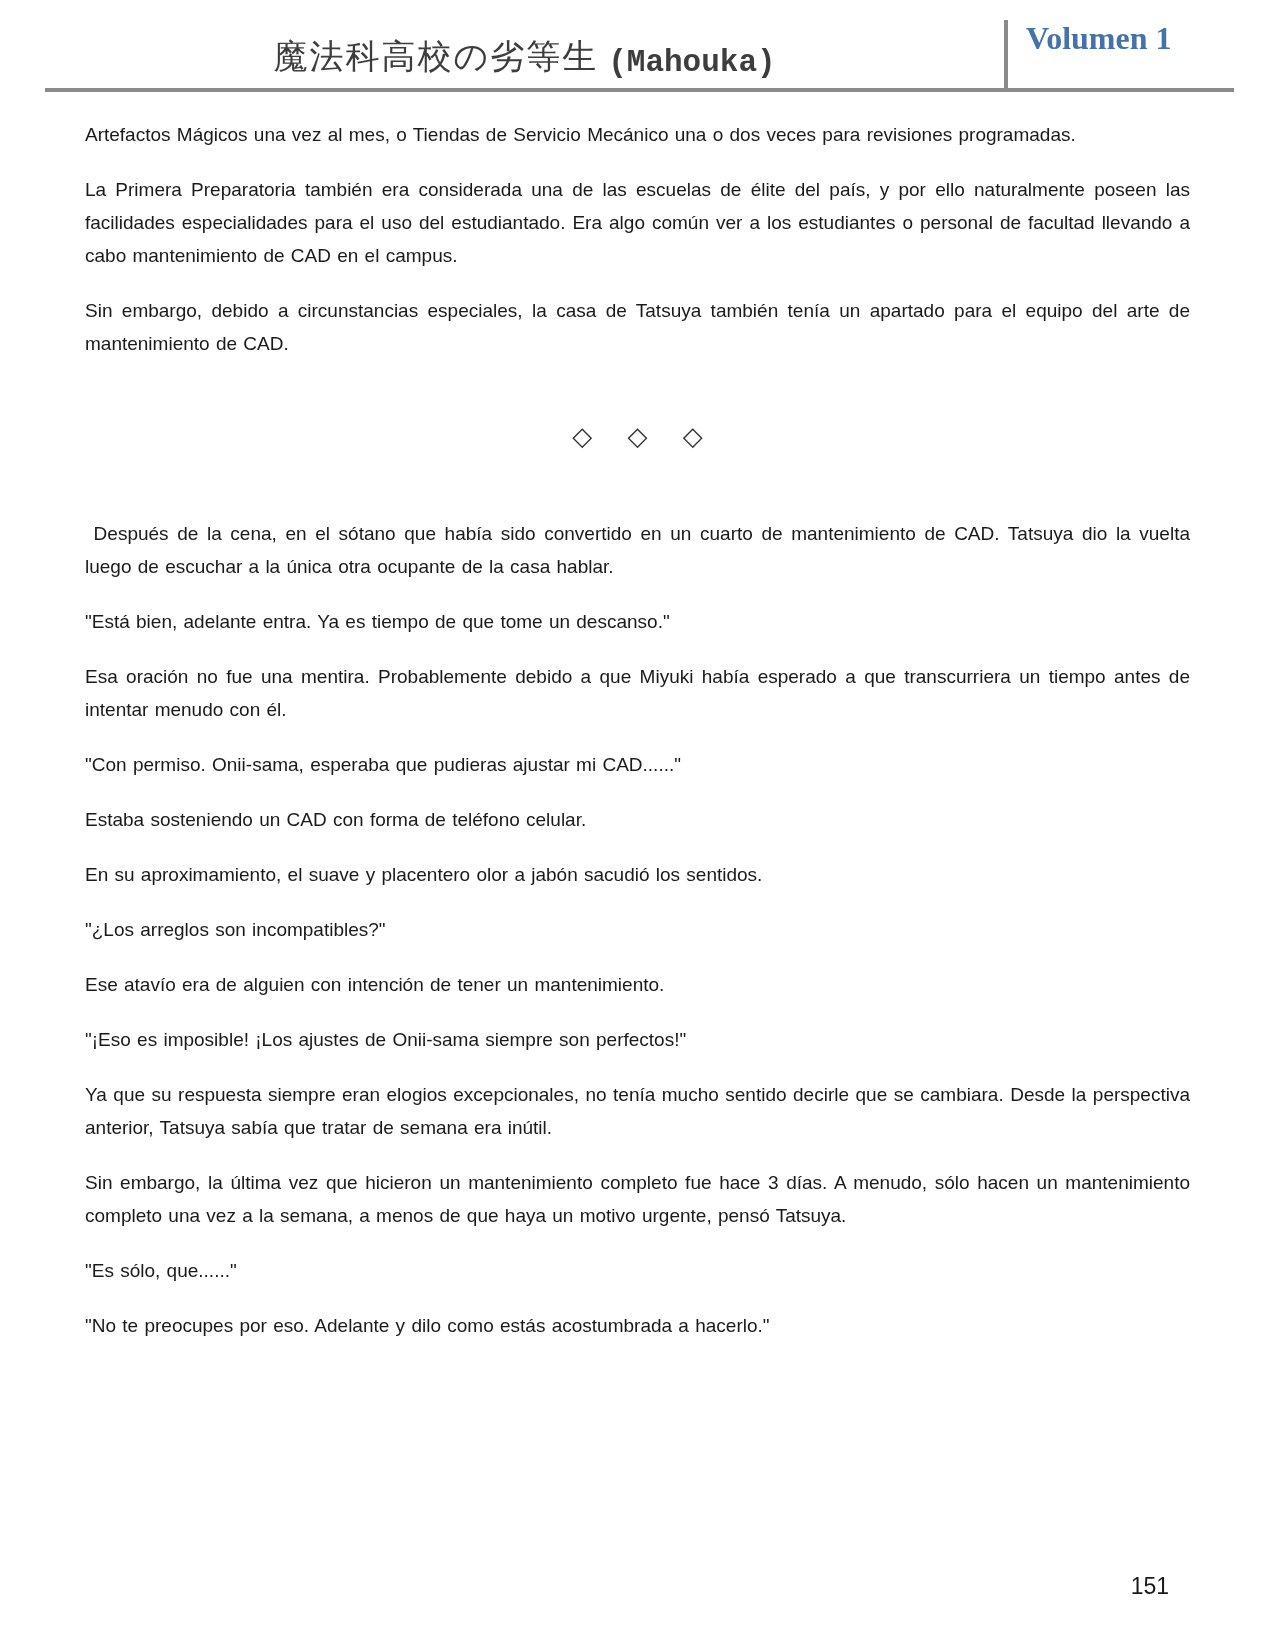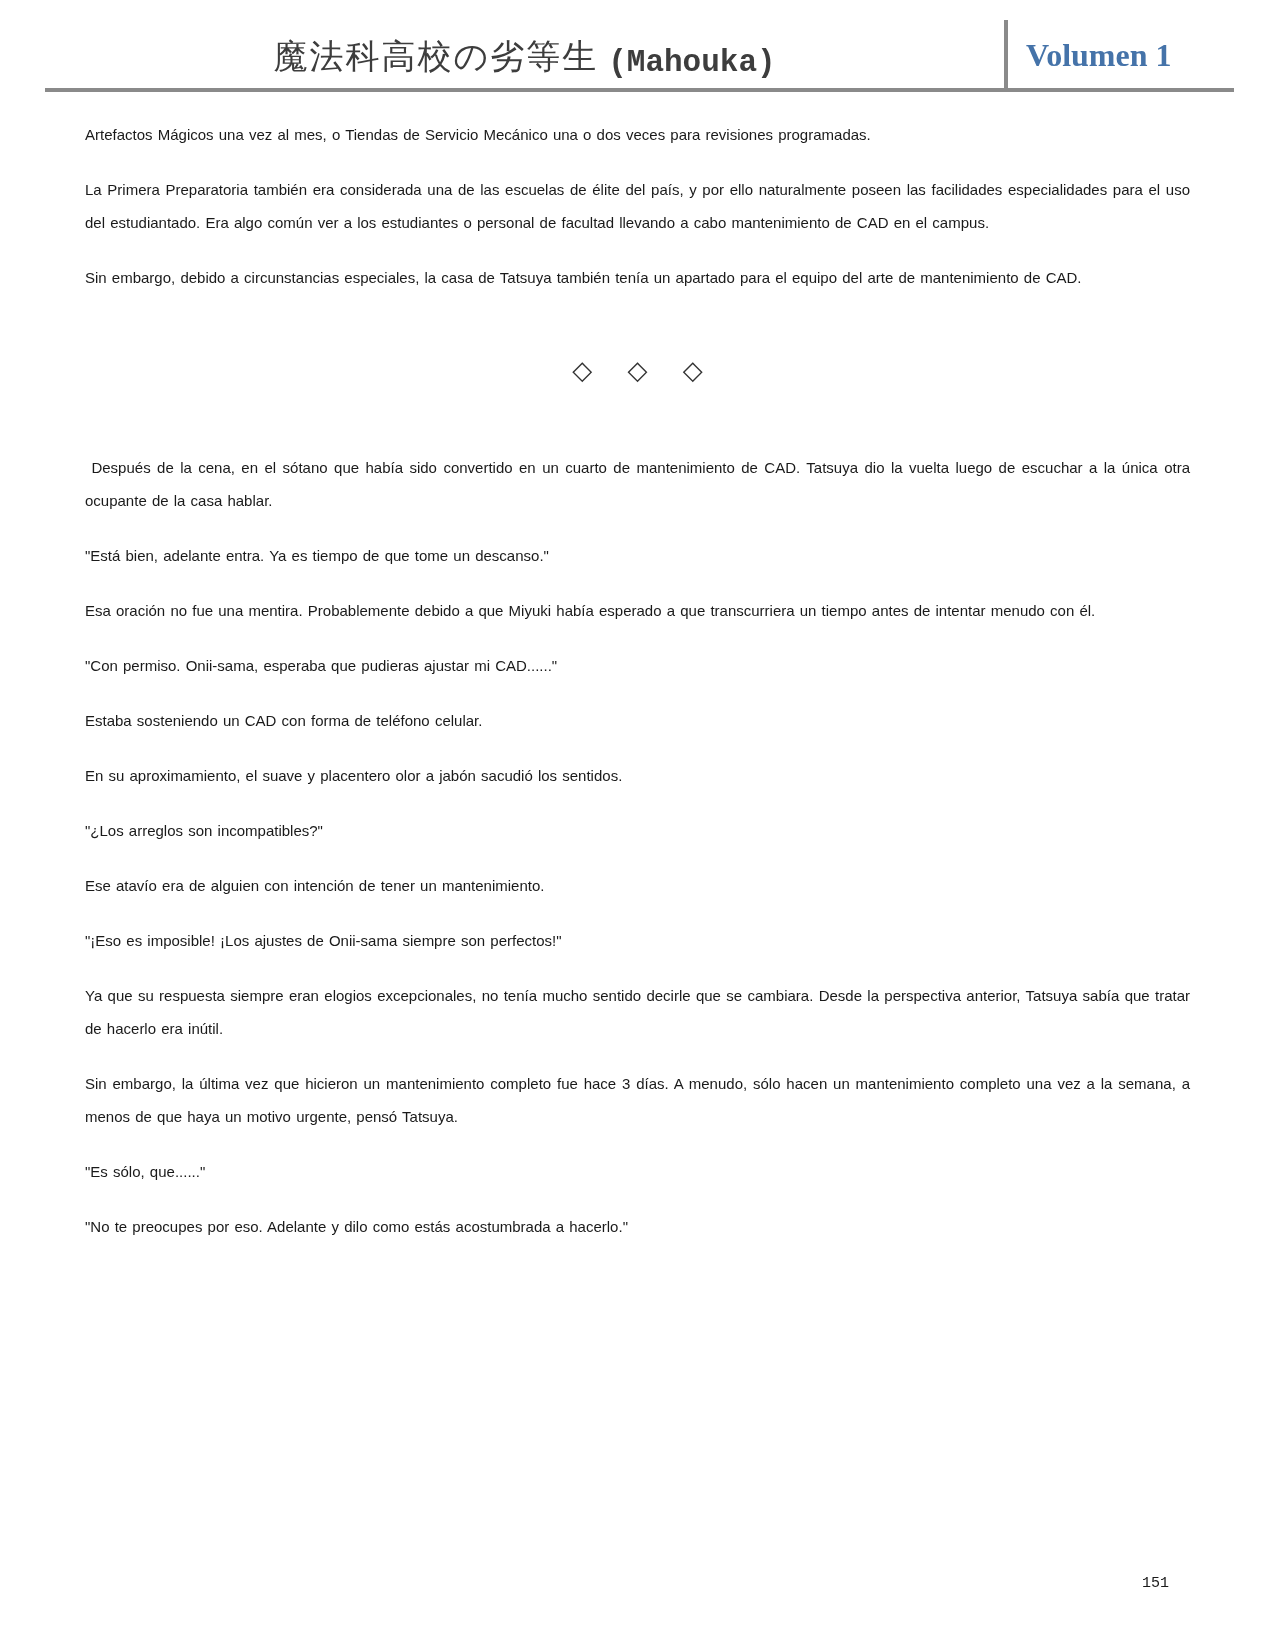--- a/index.html
+++ b/index.html
@@ -47,57 +47,55 @@
     font-family: Liberation Mono, monospace;
     font-weight: bold;
     font-size: 31px;
     color: var(--title-color);
     margin-left: 10px;
   }
   .header-right {
     width: 230px;
     border-left: 4px solid var(--rule-color);
     display: flex;
-    align-items: flex-end;
     padding: 0 0 14px 18px;
   }
   .volume-label {
     font-family: "Liberation Serif", "DejaVu Serif", serif;
     font-weight: bold;
     font-size: 32px;
     color: var(--accent-color);
     white-space: nowrap;
   }
   
   .content {
     padding: 4px 85px 0 85px;
   }
   .content p {
-    font-size: 15px;
+    font-size: 19px;
     line-height: 33px;
     text-align: justify;
     margin: 22px 0;
     word-spacing: 1px;
   }
   .section-break {
     text-align: center;
     font-size: 26px;
     color: #333;
     letter-spacing: 14px;
     margin: 60px 0 64px 14px; 
     line-height: 33px;
   }
   
   .page-number {
     position: absolute;
     right: 106px;
-    bottom: 58px;
-    font-size: 15px;
+    bottom: 50px;
+    font-size: 23px;
     color: var(--text-color);
-    font-family: Liberation Mono, monospace;
   }
 </style>
 </head>
 <body>
 
 <div class="page">
 
   <div class="header">
     <div class="header-left">
       <span class="title-jp">魔法科高校の劣等生</span>
@@ -117,21 +115,21 @@
 
     <p>&nbsp;Después de la cena, en el sótano que había sido convertido en un cuarto de mantenimiento de CAD. Tatsuya dio la vuelta luego de escuchar a la única otra ocupante de la casa hablar.</p>
     <p>"Está bien, adelante entra. Ya es tiempo de que tome un descanso."</p>
     <p>Esa oración no fue una mentira. Probablemente debido a que Miyuki había esperado a que transcurriera un tiempo antes de intentar menudo con él.</p>
     <p>"Con permiso. Onii-sama, esperaba que pudieras ajustar mi CAD......"</p>
     <p>Estaba sosteniendo un CAD con forma de teléfono celular.</p>
     <p>En su aproximamiento, el suave y placentero olor a jabón sacudió los sentidos.</p>
     <p>"¿Los arreglos son incompatibles?"</p>
     <p>Ese atavío era de alguien con intención de tener un mantenimiento.</p>
     <p>"¡Eso es imposible! ¡Los ajustes de Onii-sama siempre son perfectos!"</p>
-    <p>Ya que su respuesta siempre eran elogios excepcionales, no tenía mucho sentido decirle que se cambiara. Desde la perspectiva anterior, Tatsuya sabía que tratar de hacerlo era inútil.</p>
+    <p>Ya que su respuesta siempre eran elogios excepcionales, no tenía mucho sentido decirle que se cambiara. Desde la perspectiva anterior, Tatsuya sabía que tratar de semana era inútil.</p>
     <p>Sin embargo, la última vez que hicieron un mantenimiento completo fue hace 3 días. A menudo, sólo hacen un mantenimiento completo una vez a la semana, a menos de que haya un motivo urgente, pensó Tatsuya.</p>
     <p>"Es sólo, que......"</p>
     <p>"No te preocupes por eso. Adelante y dilo como estás acostumbrada a hacerlo."</p>
   </div>
 
   <div class="page-number">151</div>
 
 </div>
 
 </body></html>

